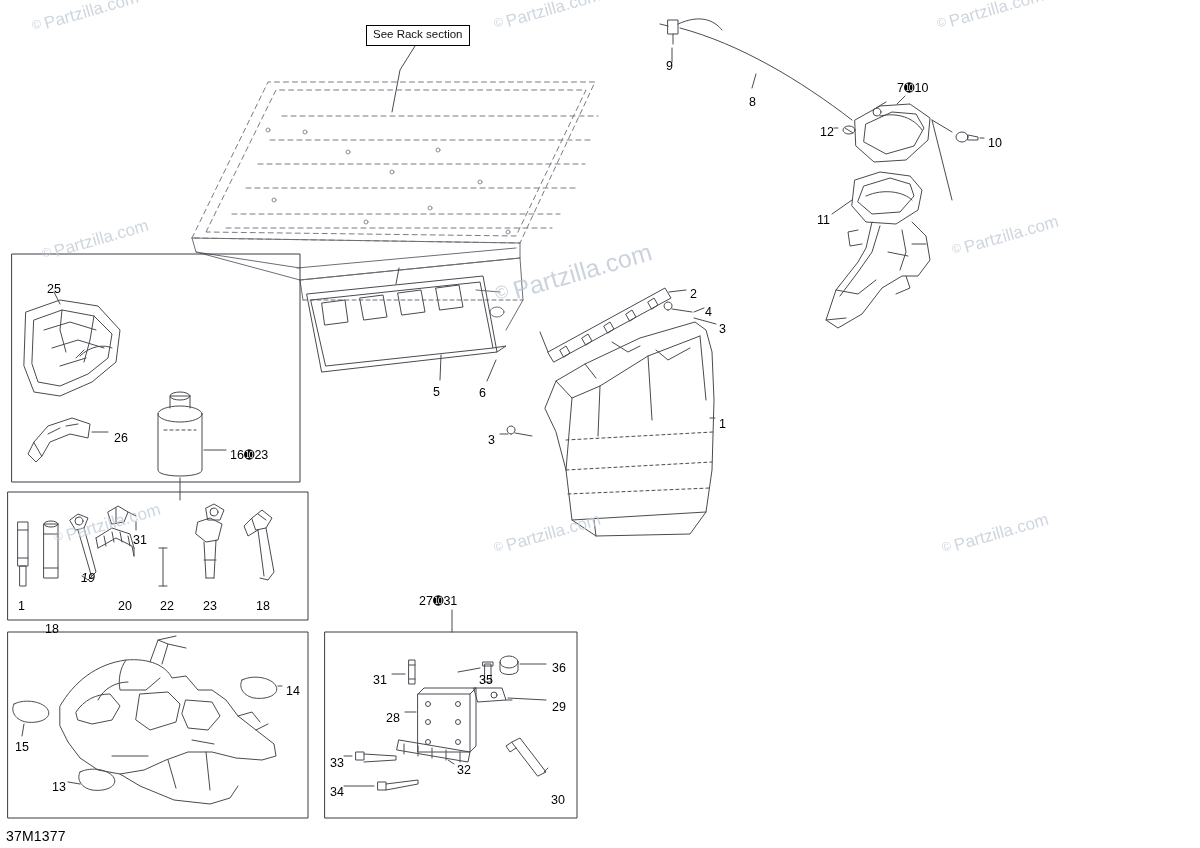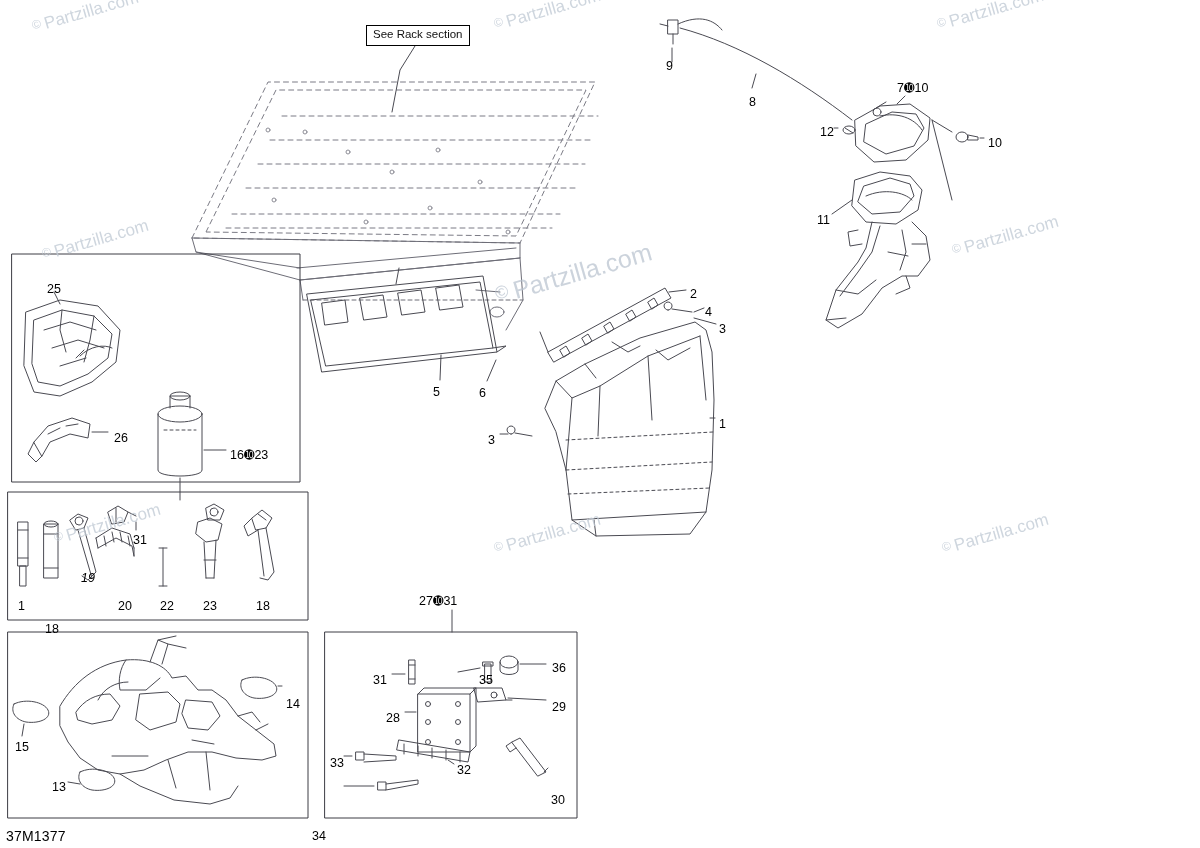--- a/index.html
+++ b/index.html
@@ -466,22 +466,22 @@
     <div class="callout" style="left: 118px; top: 600px;">20</div>
     <div class="callout" style="left: 160px; top: 600px;">22</div>
     <div class="callout" style="left: 203px; top: 600px;">23</div>
     <div class="callout" style="left: 256px; top: 600px;">18</div>
     <div class="callout" style="left: 419px; top: 595px;">27➓31</div>
     <div class="callout" style="left: 373px; top: 674px;">31</div>
     <div class="callout" style="left: 441px; top: 674px; margin-left: 38px;">35</div>
     <div class="callout" style="left: 552px; top: 662px;">36</div>
     <div class="callout" style="left: 386px; top: 712px;">28</div>
     <div class="callout" style="left: 552px; top: 701px;">29</div>
-    <div class="callout" style="left: 286px; top: 685px; margin-top: 13px;">14</div>
+    <div class="callout" style="left: 286px; top: 685px;">14</div>
     <div class="callout" style="left: 15px; top: 741px;">15</div>
     <div class="callout" style="left: 52px; top: 781px;">13</div>
     <div class="callout" style="left: 330px; top: 757px;">33</div>
     <div class="callout" style="left: 457px; top: 764px;">32</div>
     <div class="callout" style="left: 551px; top: 767px; margin-top: 27px;">30</div>
-    <div class="callout" style="left: 312px; top: 786px; margin-top: 44px;">34</div>
+    <div class="callout" style="left: 330px; top: 786px;">34</div>
   </div>
 
 <div class="partno">37M1377</div>
 
 </body></html>

